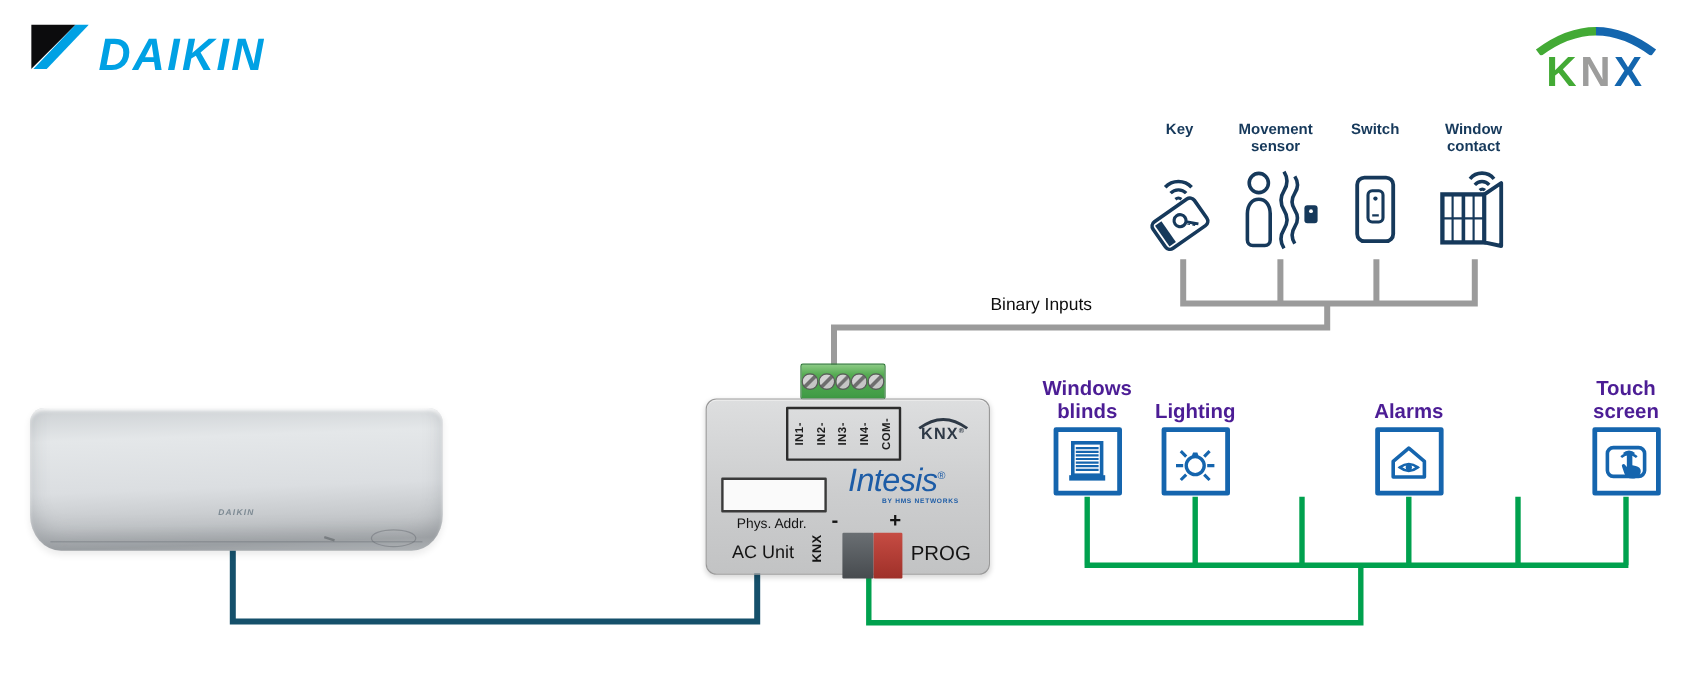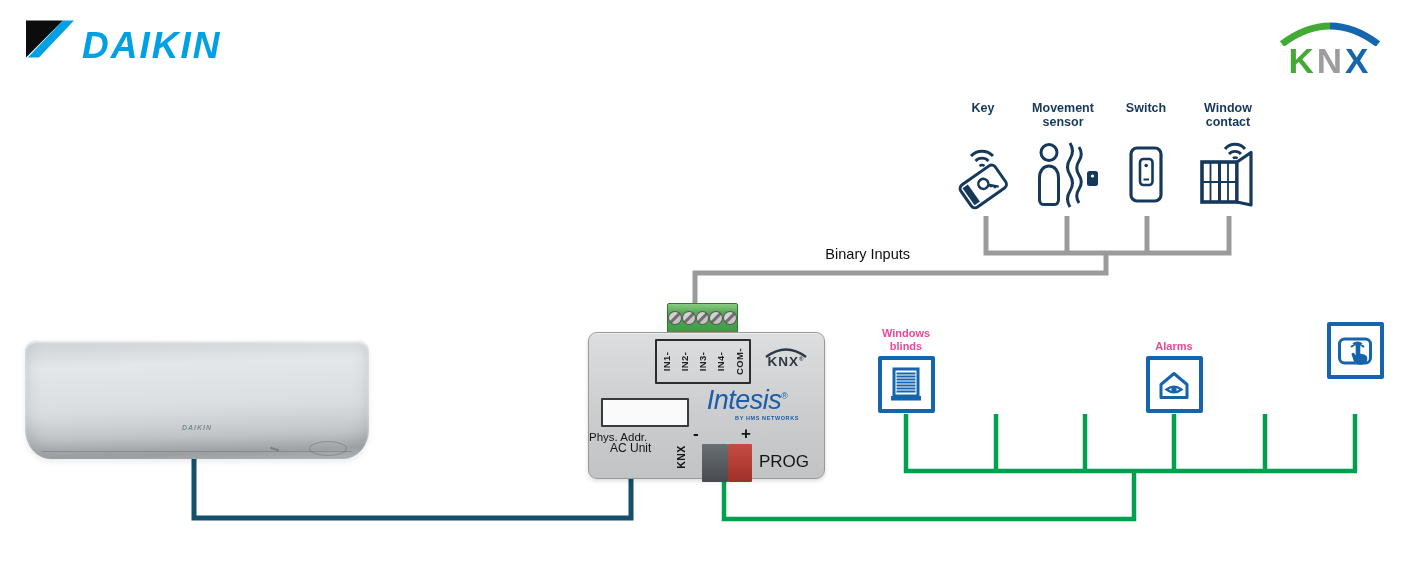--- a/index.html
+++ b/index.html
@@ -45,46 +45,46 @@
     background:linear-gradient(180deg,#dddedf 0%,#cccdce 55%,#c2c3c4 100%);
     border:1px solid #999;box-sizing:border-box;box-shadow:inset 0 1px 0 #eee,0 2px 4px rgba(0,0,0,.15);}
   .tl-box{position:absolute;left:66px;top:6px;width:96px;height:45px;border:2px solid #2c2c2c;border-radius:1px;
     display:flex;justify-content:space-between;align-items:center;padding:0 2px;box-sizing:border-box;}
   .tl-cell{width:15px;height:100%;display:flex;align-items:center;justify-content:center;overflow:visible;}
   .tl-cell span{transform:rotate(-90deg);white-space:nowrap;font-size:9.5px;font-weight:700;color:#1d1d1d;letter-spacing:.4px;}
   .dev-knx{position:absolute;right:13px;top:12px;width:50px;text-align:center;color:#2e3946;}
   .dev-knx-text{font-size:13.5px;font-weight:700;letter-spacing:1px;margin-top:-4px;}
   .dev-knx sup{font-size:6px;}
   .phys-box{position:absolute;left:12px;top:65px;width:88px;height:29px;background:#fafafa;border:2px solid #3a3a3a;border-radius:1px;box-sizing:border-box;}
-  .phys-label{position:absolute;left:0;top:98px;font-size:11.5px;color:#141414;}
+  .phys-label{position:absolute;left:25px;top:98px;font-size:11.5px;color:#141414;}
   .intesis{position:absolute;left:90px;top:54px;width:136px;text-align:center;color:#1d5ca6;}
   .intesis-main{font-size:27px;font-weight:400;font-style:italic;letter-spacing:-.5px;line-height:1;}
   .intesis-main sup{font-size:9px;font-style:normal;}
   .intesis-sub{font-size:5.5px;font-weight:700;letter-spacing:.6px;text-align:right;padding-right:16px;margin-top:1px;}
   .polarity{position:absolute;left:104px;top:92px;width:58px;display:flex;justify-content:space-between;
     font-size:17px;font-weight:700;color:#151515;line-height:1;}
   .term-gray{position:absolute;left:113px;top:111px;width:26px;height:38px;background:linear-gradient(180deg,#6a6f73,#474b4f);border-radius:1px;}
   .term-red{position:absolute;left:139px;top:111px;width:24px;height:38px;background:linear-gradient(180deg,#c64c43,#9f3029);border-radius:1px;}
-  .gw-acunit{position:absolute;left:21px;top:108px;font-size:12px;color:#141414;}
+  .gw-acunit{position:absolute;left:21px;top:119px;font-size:15px;color:#141414;}
   .gw-knxport{position:absolute;left:84px;top:104px;width:16px;height:40px;display:flex;align-items:center;justify-content:center;}
   .gw-knxport span{transform:rotate(-90deg);font-size:10.5px;font-weight:600;color:#141414;letter-spacing:.5px;}
   .gw-prog{position:absolute;right:15px;top:119px;font-size:17px;color:#141414;}
 
   
   .binary-label{left:700px;top:246px;width:210px;text-align:right;font-size:14.5px;color:#0d0d0d;z-index:2;}
   .bin-item{width:90px;top:102px;text-align:center;z-index:2;}
   .bin-label{height:33px;display:flex;justify-content:center;
     font-size:12.5px;font-weight:700;color:#16395b;line-height:1.1;}
   .bin-label span{display:inline-block;max-width:80px;}
   .bin-icon{margin-top:2px;}
 
   
   .fn-item{width:96px;top:318px;text-align:center;z-index:2;}
   .fn-label{height:34px;display:flex;align-items:flex-end;justify-content:center;
-    font-size:11px;font-weight:700;color:#ec4899;line-height:1.12;}
+    font-size:17px;font-weight:700;color:#4c1d95;line-height:1.12;}
   .fn-label span{display:inline-block;max-width:80px;}
   .fn-box{margin:4px auto 0;width:49px;height:49px;border:4px solid #1565ae;border-radius:2px;
     background:#fff;display:flex;align-items:center;justify-content:center;}
 
   svg{display:block;}
 </style>
 </head>
 <body>
 
 <div class="stage">
@@ -250,37 +250,52 @@
       <svg width="40" height="40" viewBox="0 0 40 40">
         <g fill="none" stroke="#1565ae">
           <rect x="8" y="4" width="24" height="27" stroke-width="3"></rect>
           <path d="M10.5,8.5 h19 M10.5,11.5 h19 M10.5,14.5 h19 M10.5,17.5 h19 M10.5,20.5 h19 M10.5,23.5 h19 M10.5,26.5 h19" stroke-width="1.8"></path>
         </g>
         <rect x="5" y="31" width="30" height="4.5" fill="#1565ae"></rect>
       </svg>
     </div>
   </div>
 
+  <div class="abs fn-item" style="left:948px">
+    <div class="fn-label">
+        <span>Lighting</span>
+      </div>
+    <div class="fn-box">
+      <svg width="40" height="40" viewBox="0 0 40 40">
+        <circle cx="20" cy="23" r="7.5" fill="none" stroke="#1565ae" stroke-width="2.8"></circle>
+        <path d="M17,15.5 h6 l-1.2,-3.5 h-3.6 z" fill="#1565ae"></path>
+        <path d="M4,23 h6 M30,23 h6 M8,11 l4.5,4.5 M32,11 l-4.5,4.5 M8,35 l4.5,-4.5 M32,35 l-4.5,-4.5" stroke="#1565ae" stroke-width="2.6"></path>
+      </svg>
+    </div>
+  </div>
 
 
   <div class="abs fn-item" style="left:1126px">
     <div class="fn-label">
         <span>Alarms</span>
       </div>
     <div class="fn-box">
       <svg width="40" height="40" viewBox="0 0 40 40">
         <path d="M7,19.5 L20,8.5 L33,19.5 V32.5 H7 Z" fill="none" stroke="#1565ae" stroke-width="3" stroke-linejoin="round"></path>
         <path d="M12.5,24.5 Q20,18.8 27.5,24.5 Q20,30.2 12.5,24.5 Z" fill="none" stroke="#1565ae" stroke-width="2.2"></path>
         <circle cx="20" cy="24.5" r="2.6" fill="#1565ae"></circle>
       </svg>
     </div>
   </div>
 
 
   <div class="abs fn-item" style="left:1307px">
+    <div class="fn-label">
+        <span>Touch screen</span>
+      </div>
     <div class="fn-box">
       <svg width="40" height="40" viewBox="0 0 40 40">
         <rect x="4.5" y="8" width="31" height="24" rx="5" fill="none" stroke="#1565ae" stroke-width="3"></rect>
         <path d="M18.2,13.2 a6,6 0 0 1 8.6,0 M16,16 a9.2,9.2 0 0 1 13,0" fill="none" stroke="#1565ae" stroke-width="2"></path>
         <path d="M22.5,12.5 c1.7,0 2.8,1.2 2.8,3 v7.2 l2.8,0.6 c2.6,0.6 4.2,1.8 4.2,4.2 c0,3.6 -2.6,6.3 -7,6.3 c-3.6,0 -5.8,-1.6 -6.8,-4.6 l-1.9,-5.6 c-0.5,-1.6 1.6,-2.6 2.7,-1.2 l1.4,1.8 v-8.7 c0,-1.8 1.1,-3 2.8,-3 z" fill="#1565ae"></path>
       </svg>
     </div>
   </div>
 
 </div>

